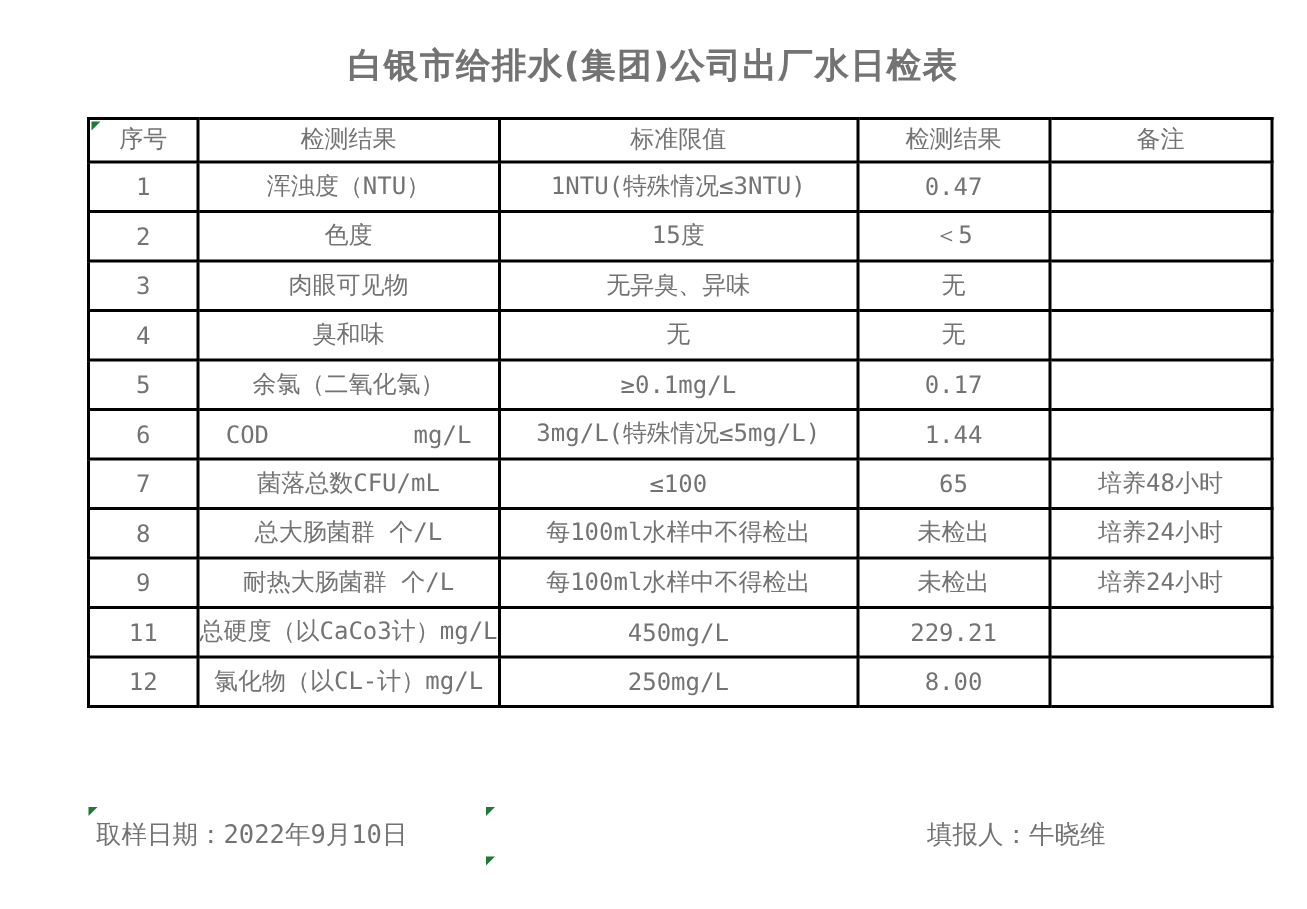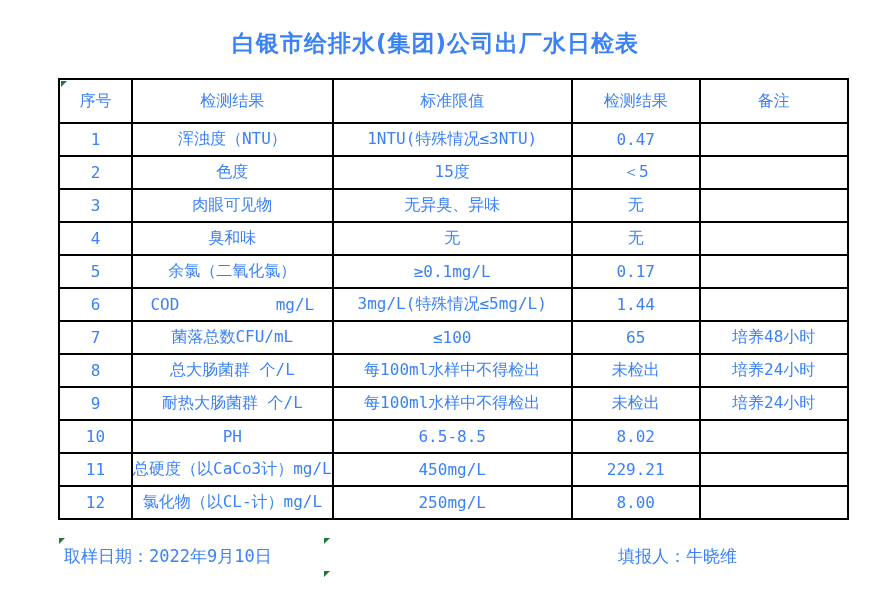--- a/index.html
+++ b/index.html
@@ -6,21 +6,21 @@
     margin: 0;
     padding: 0;
     background: #ffffff;
   }
   .page {
     position: relative;
     width: 871px;
     height: 606px;
     background: #ffffff;
     font-family: "DejaVu Sans Mono", "DejaVu Sans", monospace;
-    color: #3b82f6;
+    color: #737373;
     overflow: hidden;
   }
   .title {
     position: absolute;
     top: 28px;
     left: 0;
     width: 871px;
     margin: 0;
     text-align: center;
     font-size: 23px;
@@ -39,21 +39,21 @@
   table.grid td {
     border: 2px solid #000000;
     text-align: center;
     vertical-align: middle;
     font-size: 16px;
     font-weight: normal;
     padding: 0;
     white-space: pre;
     overflow: hidden;
   }
-  table.grid thead tr { height: 44px; }
+  table.grid thead tr { height: 29px; }
   table.grid tbody tr { height: 33px; }
 
   .footer-line { position: absolute; top: 545px; left: 0; width: 871px; height: 22px; }
   .footer-item { position: absolute; top: 0; font-size: 17px; white-space: pre; }
   .footer-sampling { left: 64px; }
   .footer-testing  { left: 398px; }
   .footer-reporter { left: 618px; }
 
   .tri {
     position: absolute;
@@ -149,27 +149,20 @@
           <td>培养24小时</td>
         </tr>
         <tr>
           <td>9</td>
           <td>耐热大肠菌群 个/L</td>
           <td>每100ml水样中不得检出</td>
           <td>未检出</td>
           <td>培养24小时</td>
         </tr>
         <tr>
-          <td>10</td>
-          <td>PH</td>
-          <td>6.5-8.5</td>
-          <td>8.02</td>
-          <td></td>
-        </tr>
-        <tr>
           <td>11</td>
           <td>总硬度（以CaCo3计）mg/L</td>
           <td>450mg/L</td>
           <td>229.21</td>
           <td></td>
         </tr>
         <tr>
           <td>12</td>
           <td>氯化物（以CL-计）mg/L</td>
           <td>250mg/L</td>

